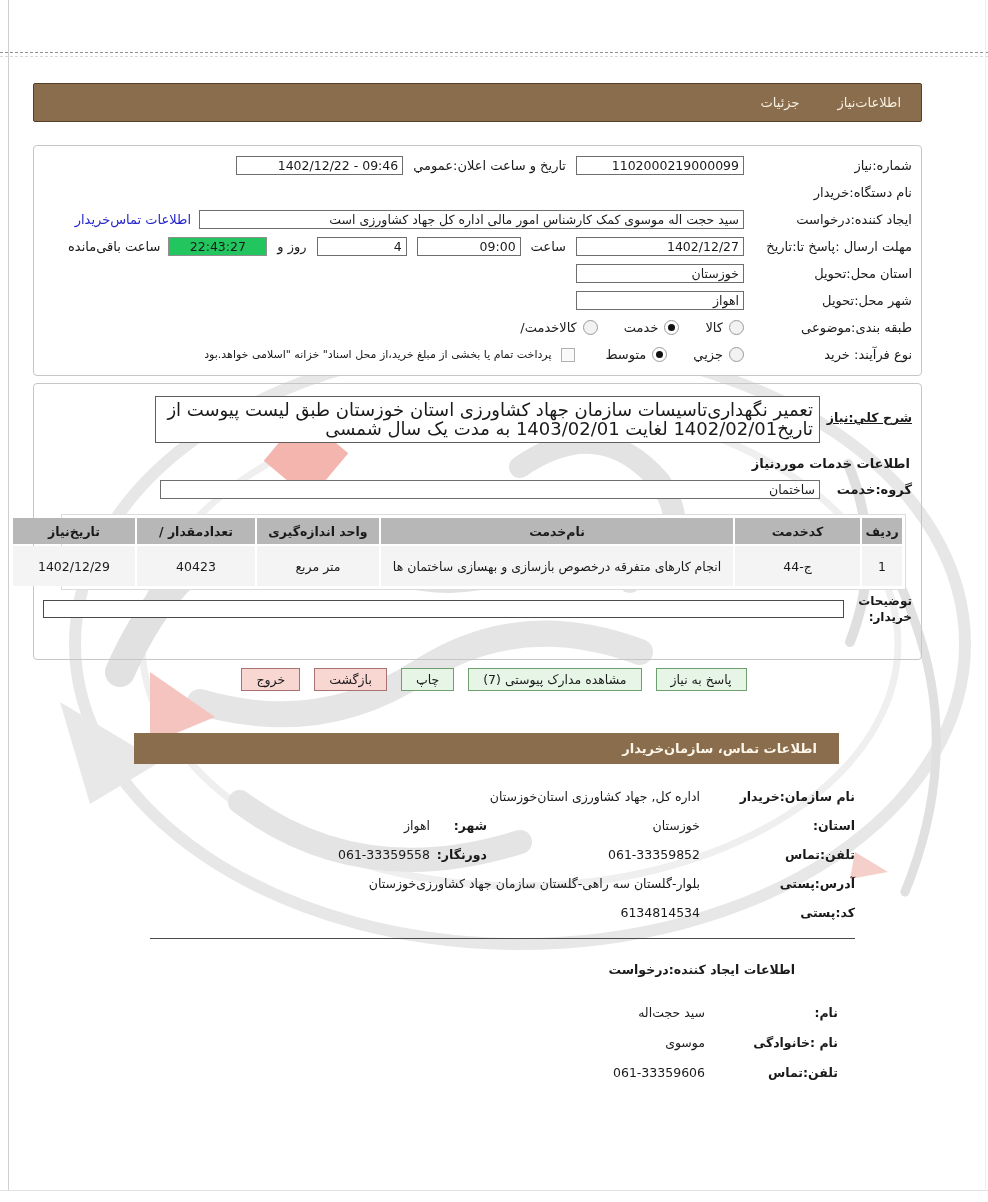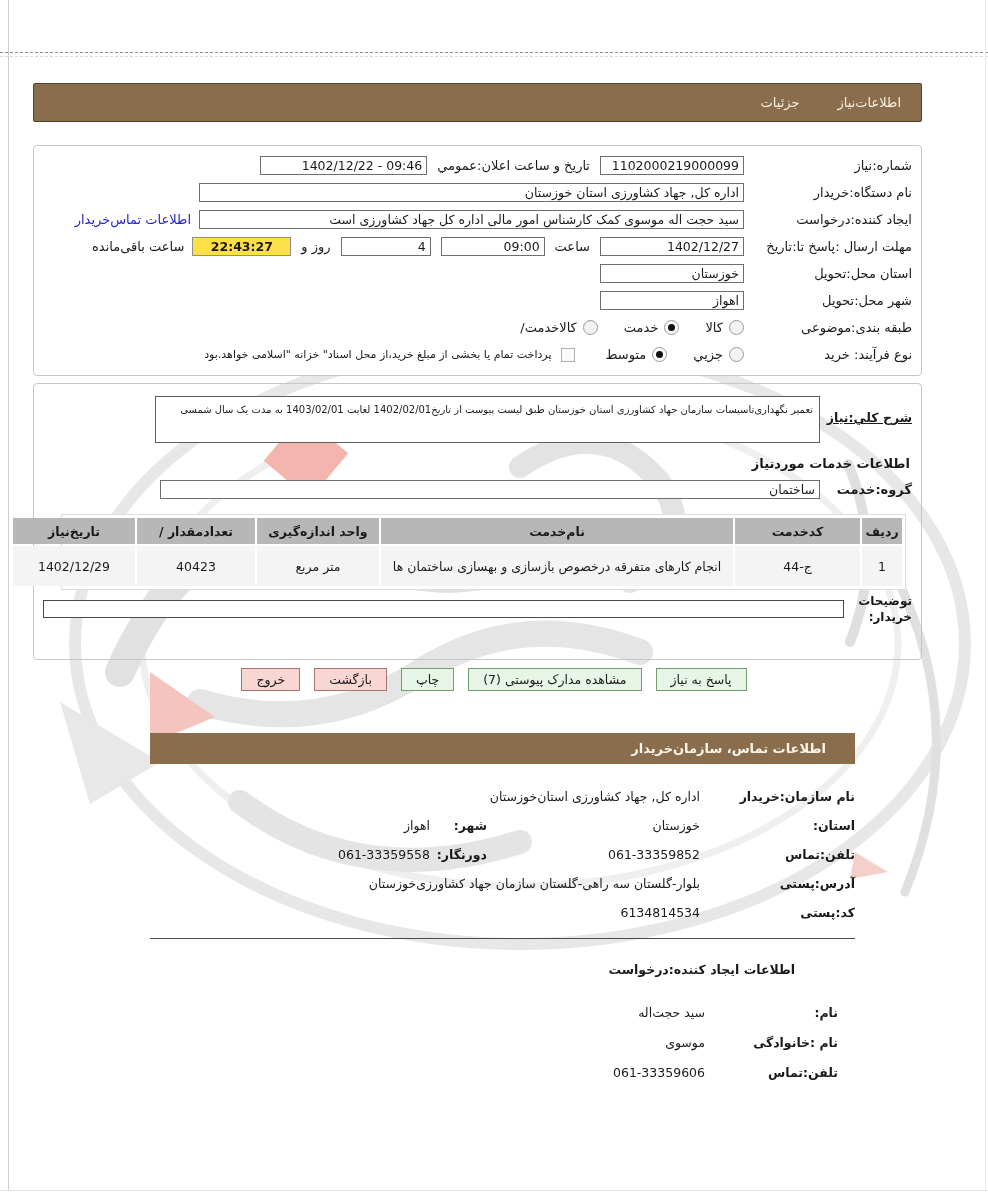--- a/index.html
+++ b/index.html
@@ -34,41 +34,41 @@
   .box2{
     position:absolute;left:33px;top:383px;width:889px;height:277px;box-sizing:border-box;
     border:1px solid #c6c6c6;border-radius:4px;background:transparent;direction:rtl;padding:12px 9px;
   }
   .frow{display:flex;align-items:center;height:27px;direction:rtl;}
   .flabel{width:168px;flex:none;font-size:13px;}
   .ibox{
     border:1px solid #6e6e6e;background:#fff;height:19px;box-sizing:border-box;
     display:flex;align-items:center;padding:0 4px;font-size:12.5px;overflow:hidden;white-space:nowrap;
   }
-  .w180{width:144px}.w545{width:545px}.w167{width:167px}.w112{width:104px}.w90{width:90px}
+  .w180{width:168px}.w545{width:545px}.w167{width:167px}.w112{width:104px}.w90{width:90px}
   .ltr{direction:ltr;}
   .midlbl{margin:0 10px;}
   .timer{
-    width:99px;height:19px;box-sizing:border-box;background:#fde047;border:1px solid #8f8f8f;
-    display:flex;align-items:center;justify-content:center;font-size:12.5px;margin-left:8px;font-weight:bold;
+    width:99px;height:19px;box-sizing:border-box;background:#22c55e;border:1px solid #8f8f8f;
+    display:flex;align-items:center;justify-content:center;font-size:12.5px;margin-left:8px;
   }
   .linkblue{color:#2424cc;margin-right:8px;cursor:pointer;margin-left:28px;}
   .rd{width:13px;height:13px;border:1px solid #9a9a9a;border-radius:50%;background:#f2f2f2;
       margin-left:6px;position:relative;flex:none;cursor:pointer;}
   .rd.sel{background:#fff;}
   .rd.sel::after{content:"";position:absolute;inset:3px;border-radius:50%;background:#111;}
   .optlbl{margin-left:26px;}
   .chk{width:12px;height:12px;border:1px solid #b0b0b0;background:#fafafa;margin:0 4px 0 10px;flex:none;cursor:pointer;}
   .smalltxt{font-size:11px;}
 
   
   .descrow{display:flex;direction:rtl;}
   .dlabel{width:92px;flex:none;font-weight:bold;font-size:12.5px;padding-top:14px;text-decoration:underline;}
   .descbox{width:665px;min-height:47px;box-sizing:border-box;border:1px solid #5e5e5e;background:#fff;
-           padding:3px 6px;font-size:10px;line-height:19px;}
+           padding:3px 6px;font-size:18px;line-height:19px;}
   .svc-hdr{font-weight:bold;margin:13px 2px 9px;font-size:13px;}
   .grouprow{display:flex;direction:rtl;align-items:center;}
   .glabel{width:92px;flex:none;font-weight:bold;font-size:13px;}
   .gbox{width:660px;}
   .tblwrap{margin:15px 6px 0 18px;border:1px solid #dcdcdc;background:#fff;padding:1px;}
   table.tbl{width:100%;table-layout:fixed;border-collapse:separate;border-spacing:2px;direction:rtl;}
   .tbl th{background:#b7b7b7;font-weight:bold;height:26px;text-align:center;padding:0;font-size:12.5px;}
   .tbl td{background:#f4f4f4;text-align:center;height:40px;padding:0 4px;font-size:12.5px;line-height:17px;}
   .notesrow{display:flex;direction:rtl;margin-top:3px;align-items:center;gap:6px;}
   .nlabel{width:62px;flex:none;font-weight:bold;font-size:12px;line-height:16px;text-align:right;}
@@ -76,23 +76,23 @@
 
   
   .btnrow{position:absolute;top:668px;left:0;width:988px;display:flex;direction:rtl;justify-content:center;gap:14px;}
   .btn{height:23px;box-sizing:border-box;display:flex;align-items:center;justify-content:center;
        padding:0 14px;font-size:12.5px;cursor:pointer;white-space:nowrap;}
   .btn.green{background:#e7f5e6;border:1px solid #6f9e6f;}
   .btn.pink{background:#f8d6d2;border:1px solid #a87272;}
 
   
   .bar2{
-    position:absolute;left:150px;top:733px;width:705px;height:31px;box-sizing:border-box;
+    position:absolute;left:134px;top:733px;width:705px;height:31px;box-sizing:border-box;
     background:#8a6d4c;color:#fcf6ea;font-weight:bold;font-size:13px;direction:rtl;
-    display:flex;align-items:center;padding:0 29px;
+    display:flex;align-items:center;padding:0 22px;
   }
   .contact{position:absolute;left:150px;top:782px;width:705px;direction:rtl;font-size:12.5px;}
   .crow{display:grid;grid-template-columns:118px 238px 62px 287px;align-items:center;min-height:29px;}
   .clabel{font-weight:bold;}
   .cval{text-align:right;padding-left:6px;padding-right:37px;}
   .clabel2{padding-right:12px;font-weight:bold;}
   .cval2{text-align:right;padding-right:7px;}
   .cspan{grid-column:2/5;text-align:right;padding-right:37px;}
   .divider{position:absolute;left:150px;top:938px;width:705px;height:1px;background:#4a4a4a;}
   .creator{position:absolute;left:150px;top:962px;width:705px;direction:rtl;font-size:12.5px;}
@@ -136,23 +136,20 @@
     <div class="ibox w180">
         <span class="ltr">1102000219000099</span>
       </div>
     <span class="midlbl">تاریخ و ساعت اعلان:عمومي</span>
     <div class="ibox w167">
         <span class="ltr">1402/12/22 - 09:46</span>
       </div>
   </div>
   <div class="frow">
     <span class="flabel">نام دستگاه:خریدار</span>
-    <div class="ibox w545">
-        <span>اداره کل, جهاد کشاورزی استان خوزستان</span>
-      </div>
   </div>
   <div class="frow">
     <span class="flabel">ایجاد کننده:درخواست</span>
     <div class="ibox w545">
         <span>سید حجت اله موسوی کمک کارشناس امور مالی اداره کل جهاد کشاورزی است</span>
       </div>
     <span class="linkblue">اطلاعات تماس‌خریدار</span>
   </div>
   <div class="frow">
     <span class="flabel">مهلت ارسال :پاسخ تا:تاریخ</span>

